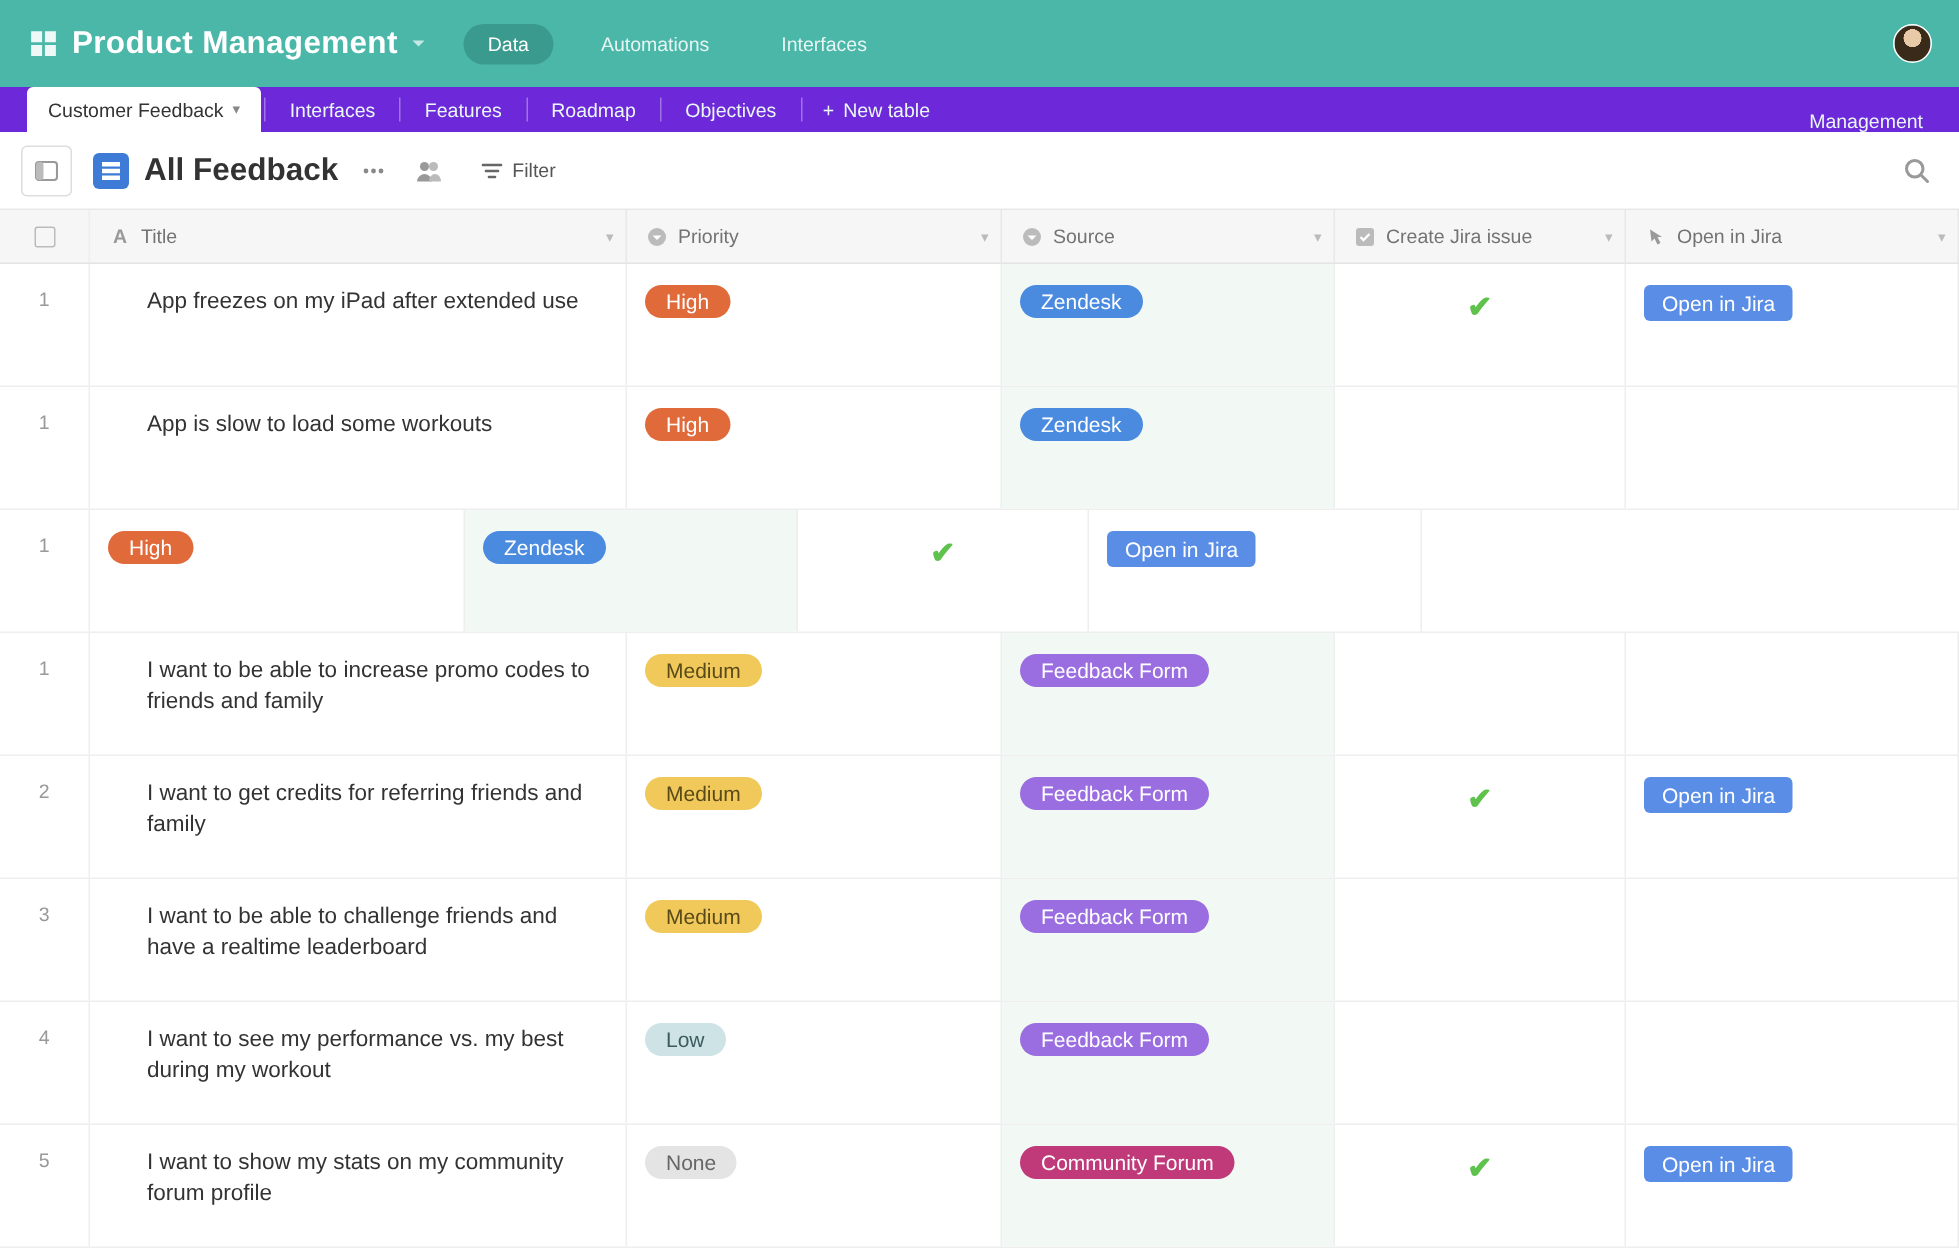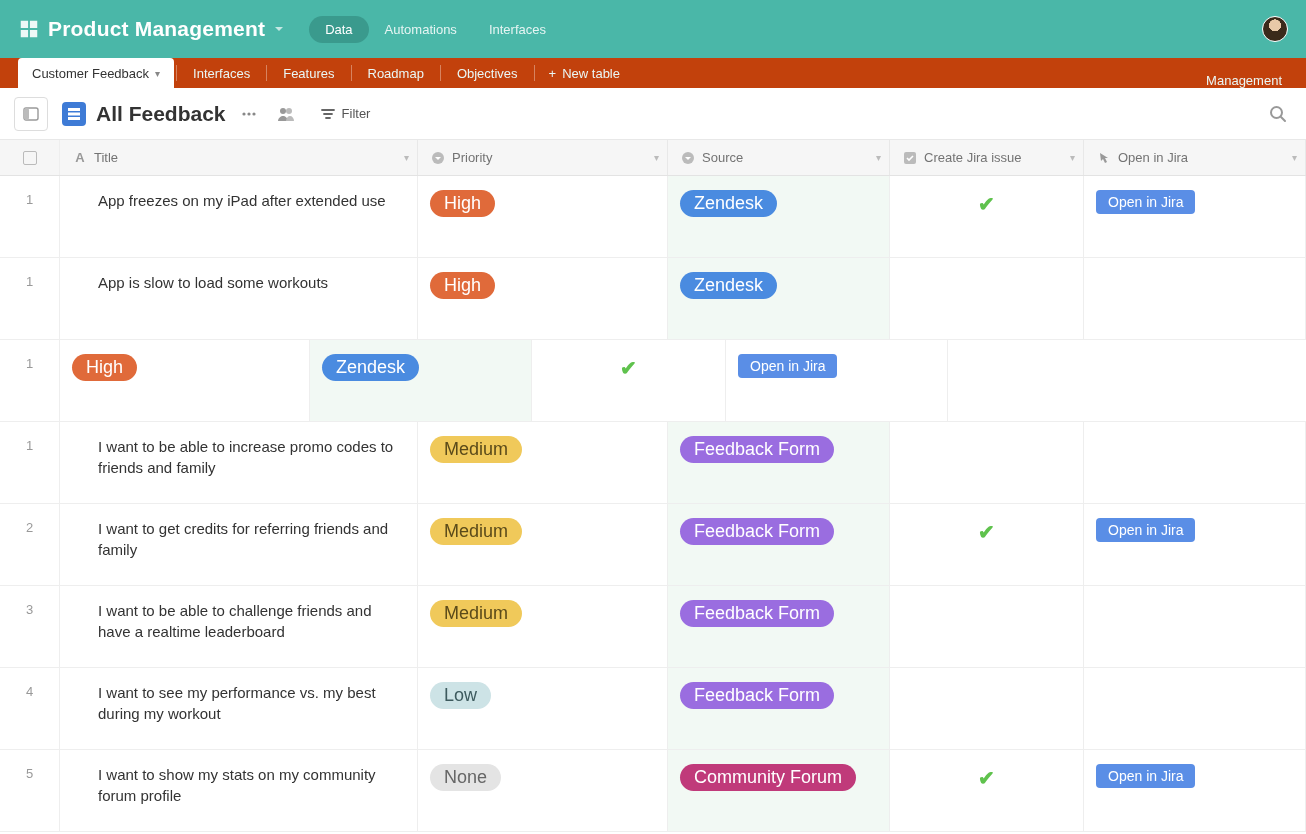--- a/index.html
+++ b/index.html
@@ -2,27 +2,27 @@
 <html><head>
 <meta charset="utf-8">
 <style>
 * { box-sizing: border-box; margin: 0; padding: 0; }
 body { font-family: -apple-system, BlinkMacSystemFont, "Segoe UI", Helvetica, Arial, sans-serif; font-size: 13px; color: #333; width: 1306px; height: 834px; overflow: hidden; background: #fff; }
 
 .topbar { background: #4ab7a8; height: 58px; display: flex; align-items: center; padding: 0 18px; color: #fff; }
 .logo-icon { width: 22px; height: 22px; margin-right: 8px; display: flex; align-items: center; }
 .base-name { font-size: 21px; font-weight: 600; letter-spacing: .2px; }
 .base-caret { margin-left: 8px; opacity: .8; }
-.topbar-tabs { display: flex; align-items: center; margin-left: 24px; gap: 0; }
+.topbar-tabs { display: flex; align-items: center; margin-left: 24px; gap: 16px; }
 .topbar-tab { padding: 6px 16px; font-size: 13px; color: #e6f5f3; border-radius: 20px; cursor: pointer; }
 .topbar-tab.active { background: #3a9a8d; color: #fff; font-weight: 500; }
 .topbar-spacer { flex: 1; }
 .avatar { width: 26px; height: 26px; border-radius: 50%; background: radial-gradient(circle at 50% 35%, #e8c9a8 30%, #3a2a1a 31%); border: 1px solid #fff; }
 
-.tabbar { background: #c2410c; height: 30px; display: flex; align-items: flex-end; padding: 0 18px; font-size: 13px; gap: 20px; }
+.tabbar { background: #6d28d9; height: 30px; display: flex; align-items: flex-end; padding: 0 18px; font-size: 13px; gap: 20px; }
 .tblist { display: flex; align-items: center; gap: 0; height: 30px; }
 .tb-tab { padding: 0 14px; height: 30px; display: flex; align-items: center; color: #eaf7f5; cursor: pointer; position: relative; }
 .tb-tab.active { background: #fff; color: #333; border-radius: 4px 4px 0 0; font-weight: 500; }
 .tb-tab.active .caret { color: #888; }
 .tb-sep { width: 1px; height: 16px; background: rgba(255,255,255,.35); margin: 0 2px; }
 .tb-add { display: flex; align-items: center; color: #eaf7f5; padding: 0 12px; gap: 6px; cursor: pointer; }
 .tb-spacer { flex: 1; }
 .tb-ext { color: #eaf7f5; padding: 0 6px; cursor: pointer; }
 .caret { margin-left: 6px; font-size: 10px; }
 
@@ -54,21 +54,21 @@
 .grid-body { display: flex; flex-direction: column; }
 .row { display: flex; min-height: 82px; border-bottom: 1px solid #eee; font-size: 15px; color: #333; }
 .cell { border-right: 1px solid #eee; padding: 14px 12px 12px 12px; }
 .cell.gutter { width: 60px; display: flex; align-items: flex-start; justify-content: center; padding-top: 16px; color: #999; font-size: 13px; border-right: 1px solid #eee; }
 .cell.title  { width: 358px; padding-left: 38px; line-height: 1.4; }
 .cell.prio   { width: 250px; }
 .cell.source { width: 222px; background: #f2f9f4; }
 .cell.jira   { width: 194px; display: flex; align-items: flex-start; justify-content: center; padding-top: 16px; }
 .cell.open   { width: 222px; }
 
-.pill { display: inline-block; padding: 3px 14px; border-radius: 14px; font-size: 18px; font-weight: 400; color: #fff; }
+.pill { display: inline-block; padding: 3px 14px; border-radius: 14px; font-size: 14px; font-weight: 400; color: #fff; }
 .pill.prio-High   { background: #e06a3a; }
 .pill.prio-Medium { background: #f0c95a; color: #5a4a1a; }
 .pill.prio-Low    { background: #cde3e6; color: #3d5a5e; }
 .pill.prio-None   { background: #e4e4e4; color: #666; }
 .pill.src-Zendesk        { background: #4a8be0; }
 .pill.src-FeedbackForm   { background: #9a6de0; }
 .pill.src-CommunityForum { background: #c03a7a; }
 
 .btn-open { display: inline-block; background: #5a8ee6; color: #fff; padding: 4px 12px; border-radius: 4px; font-size: 14px; cursor: pointer; }
 .check-green { color: #5fc24d; font-size: 20px; font-weight: 700; }

